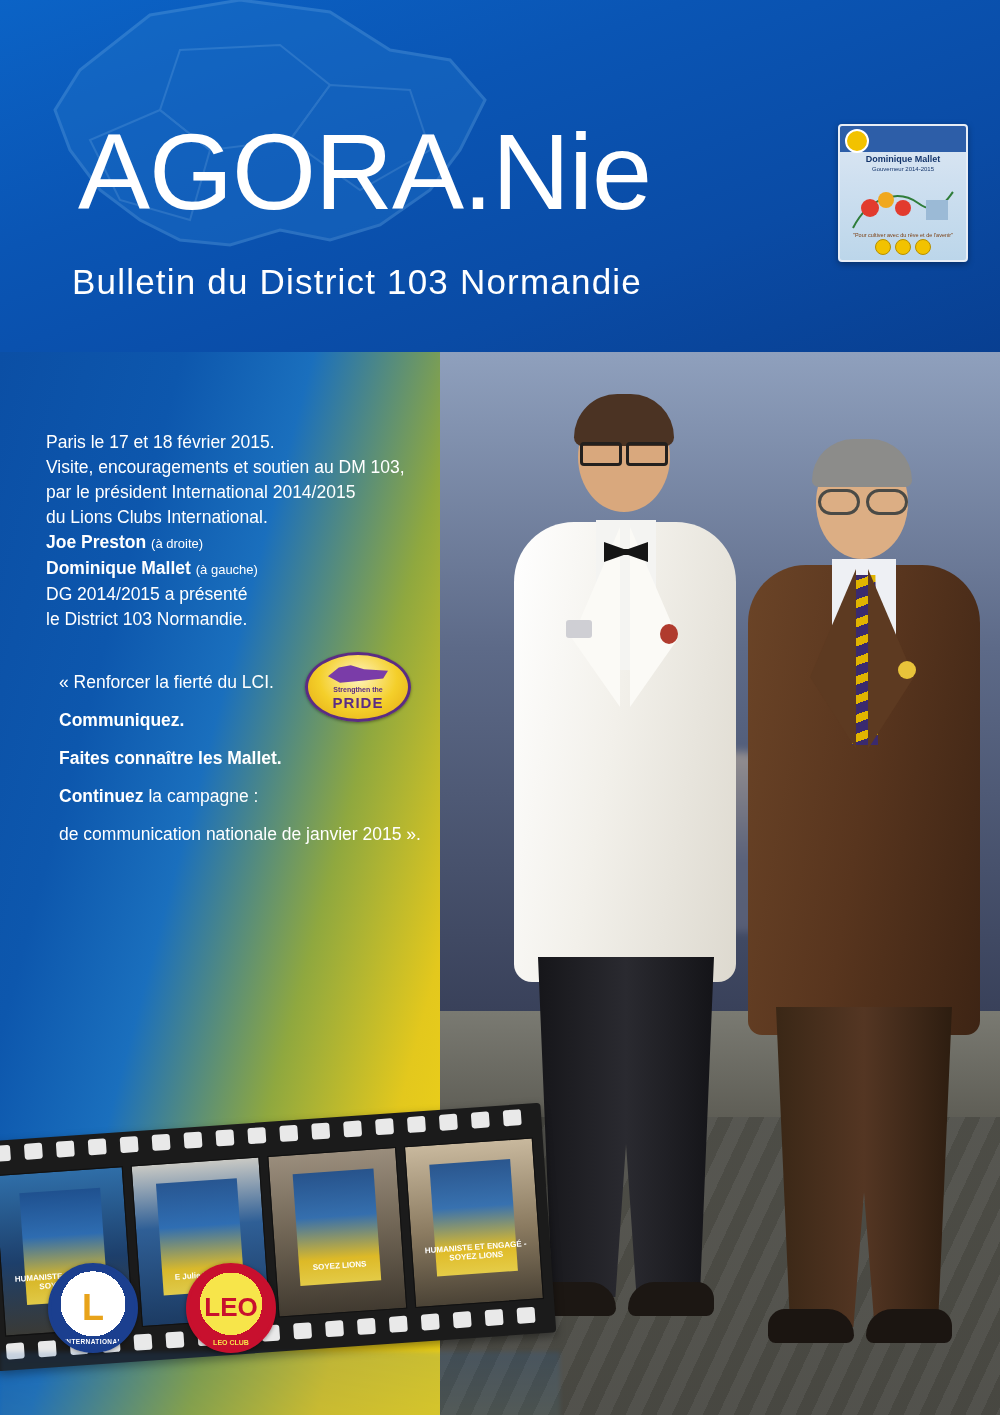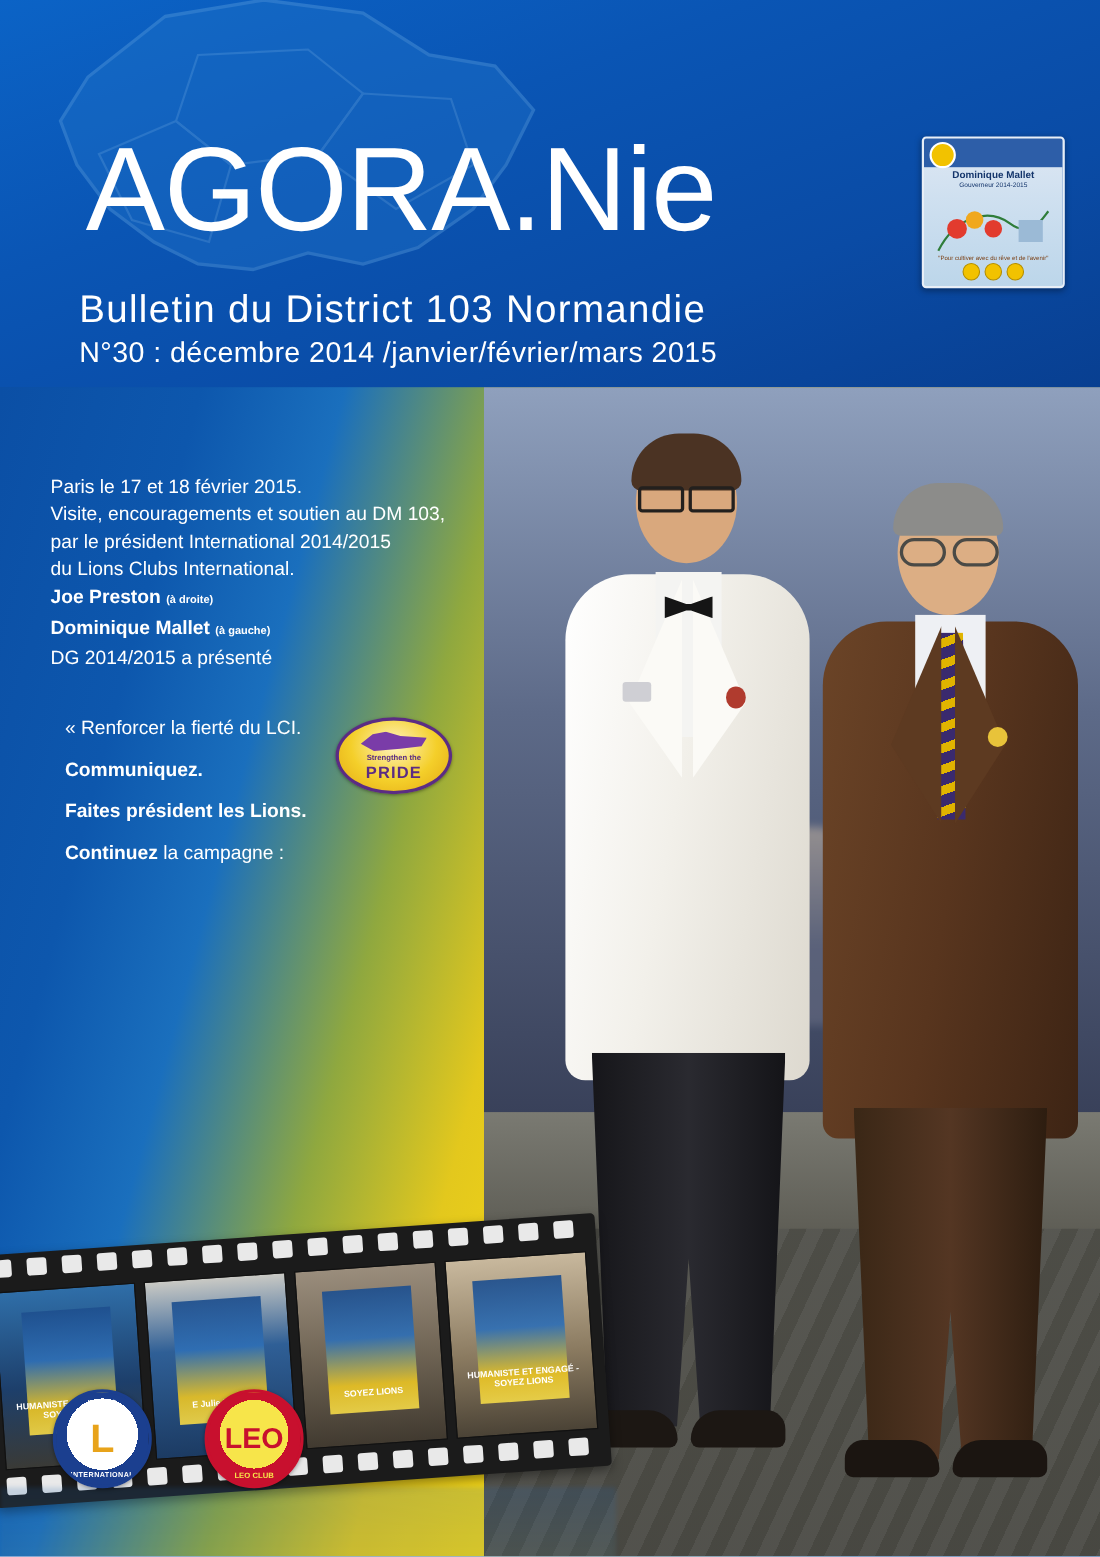--- a/index.html
+++ b/index.html
@@ -99,21 +99,21 @@
   .m2 .pants{position:absolute;left:36px;top:560px;width:176px;height:320px;
     background:linear-gradient(90deg,#3a2716 0%,#543623 50%,#2d1d10 100%);
     clip-path:polygon(0 0,100% 0,92% 100%,56% 100%,50% 58%,44% 100%,8% 100%);}
   .m2 .shoeL{position:absolute;left:28px;top:862px;width:86px;height:34px;border-radius:18px 28px 8px 8px;background:#1b1511;}
   .m2 .shoeR{position:absolute;left:126px;top:862px;width:86px;height:34px;border-radius:28px 18px 8px 8px;background:#1b1511;}
 
   
   .text-block{position:absolute;left:46px;top:78px;width:420px;color:#fff;}
   .text-block p{margin:0;font-size:17.5px;line-height:25px;}
   .text-block .b{font-weight:bold;}
-  .text-block .small{font-size:10px;font-weight:bold;}
+  .text-block .small{font-size:13px;font-weight:normal;}
   .quote{margin-top:38px;}
   .quote p{margin:13px;font-size:17.5px;line-height:25px;}
 
   
   .pride{position:absolute;left:305px;top:300px;width:100px;height:64px;border-radius:50%/50%;
     background:radial-gradient(ellipse at 50% 35%,#fff4c0 0%,#f4cf2a 55%,#e3a712 100%);
     border:3px solid #5b2c83;box-shadow:0 1px 3px rgba(0,0,0,.4);}
   .pride .lion{position:absolute;left:20px;top:8px;width:60px;height:22px;
     background:#7a3ca8;clip-path:polygon(0 60%,18% 20%,38% 10%,60% 28%,100% 35%,92% 70%,60% 80%,20% 90%);}
   .pride .t1{position:absolute;left:0;top:31px;width:100%;text-align:center;font-size:7px;color:#5b2c83;font-weight:bold;}
@@ -166,21 +166,20 @@
       <path d="M150 60 L250 55 L300 95 L260 150 L180 160 L130 120 Z" fill="none" stroke="#5fa3e0" stroke-width="2"></path>
       <path d="M300 95 L380 100 L400 160 L330 200 L260 150 Z" fill="none" stroke="#5fa3e0" stroke-width="2"></path>
       <path d="M130 120 L180 160 L160 230 L90 210 L60 150 Z" fill="none" stroke="#5fa3e0" stroke-width="2"></path>
     </svg>
 
     <div class="header-inner">
       <div class="logo-title">
         <span class="agora">AGORA.</span><span class="nie">Nie</span>
       </div>
       <div class="subtitle">Bulletin du District 103 Normandie</div>
-      <div class="issue">N°30 : décembre 2014 /janvier/février/mars 2015</div>
 
       <div class="badge">
         <div class="b-top"></div>
         <div class="b-lionlogo"></div>
         <div class="b-name">Dominique Mallet</div>
         <div class="b-role">Gouverneur 2014-2015</div>
         <svg class="b-art" viewBox="0 0 110 54">
           <path d="M5 50 C20 20 50 10 70 25 C90 40 100 20 105 14" stroke="#2f7d3a" stroke-width="2" fill="none"></path>
           <circle cx="22" cy="30" r="9" fill="#e23b2e"></circle>
           <circle cx="38" cy="22" r="8" fill="#f0a81e"></circle>
@@ -250,28 +249,30 @@
       <p>du Lions Clubs International.</p>
       <p>
         <span class="b">Joe Preston</span>
         <span class="small">(à droite)</span>
       </p>
       <p>
         <span class="b">Dominique Mallet</span>
         <span class="small">(à gauche)</span>
       </p>
       <p>DG 2014/2015 a présenté</p>
+      <p>le District 103 Normandie.</p>
 
       <div class="quote">
         <p>« Renforcer la fierté du LCI.</p>
         <p class="b">Communiquez.</p>
-        <p class="b">Faites président les Lions.</p>
+        <p class="b">Faites connaître les Mallet.</p>
         <p>
           <span class="b">Continuez</span><span> la campagne :</span>
         </p>
+        <p>de communication nationale de janvier 2015 ».</p>
       </div>
     </div>
 
     <div class="pride">
       <div class="lion"></div>
       <div class="t1">Strengthen the</div>
       <div class="t2">PRIDE</div>
     </div>
 
     <div class="film">

